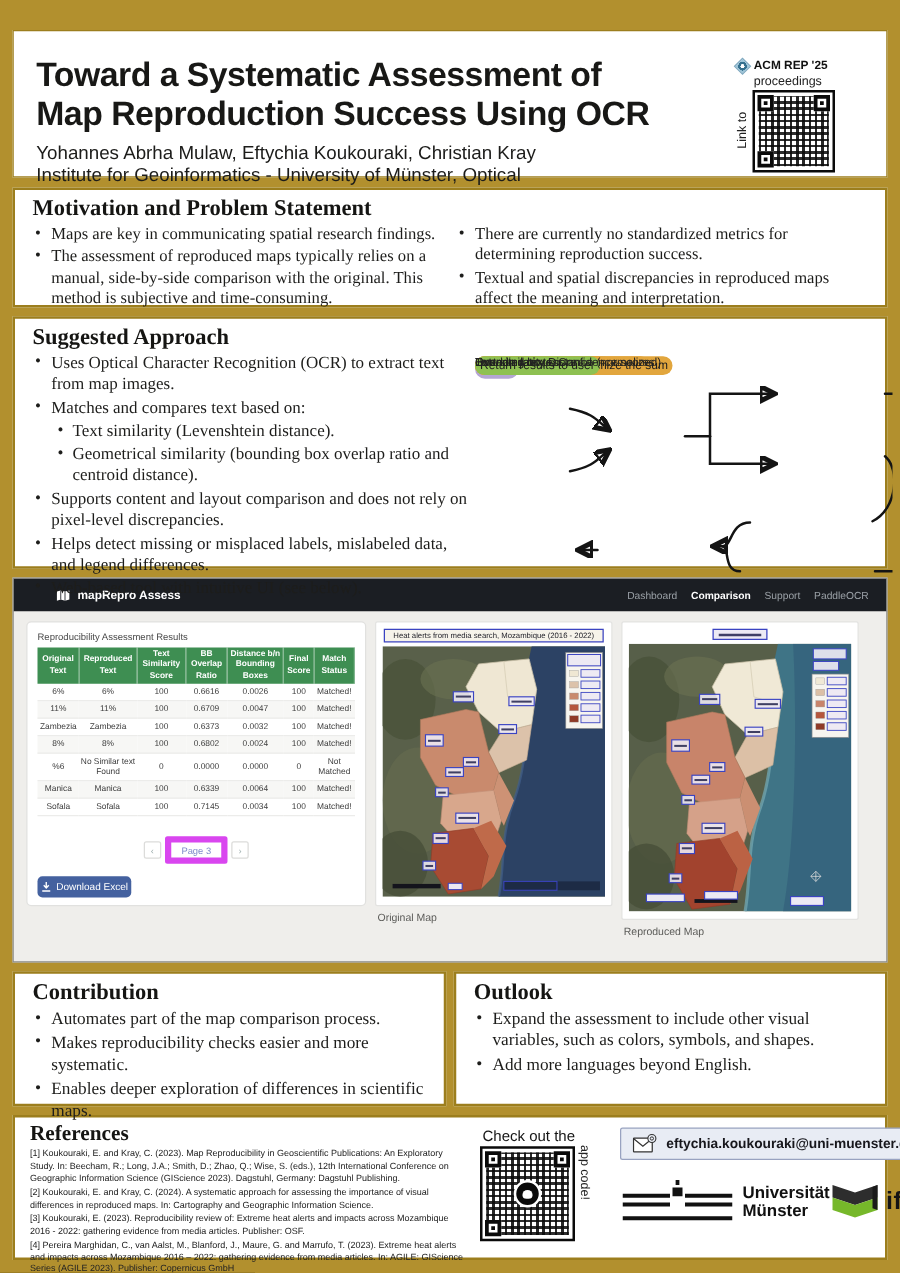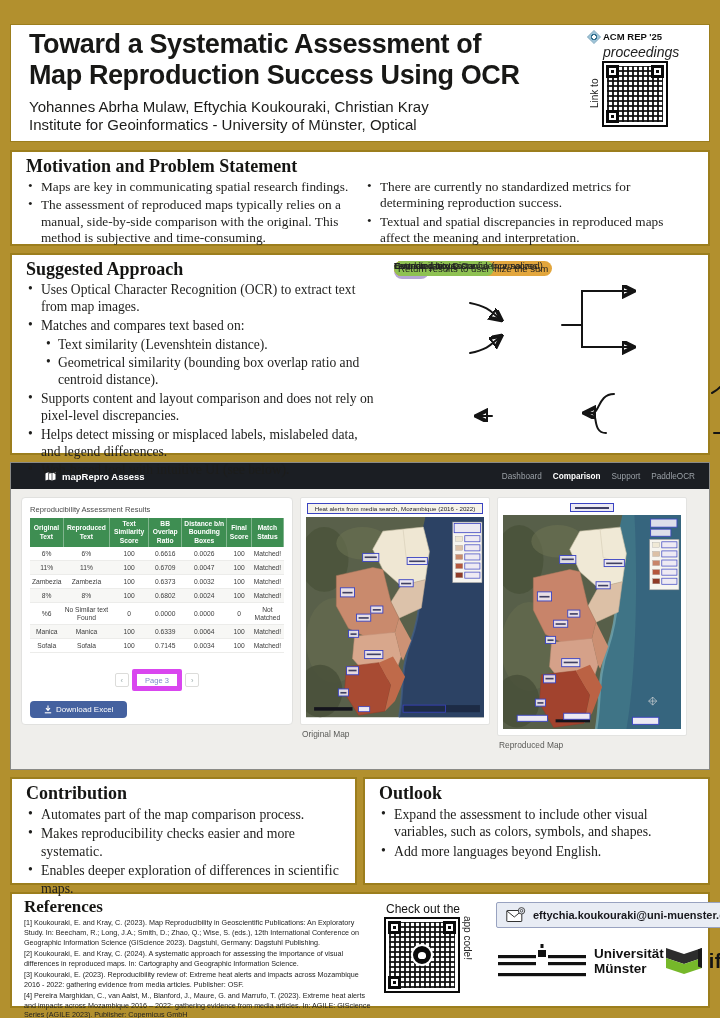--- a/index.html
+++ b/index.html
@@ -2,28 +2,28 @@
 <html><head>
 <meta charset="utf-8">
 <style>
   * { margin:0; padding:0; box-sizing:border-box; }
   html,body { background:#8a7120; }
   body { width:720px; height:1018px; font-family:"Liberation Sans", sans-serif; }
   .poster { position:relative; width:720px; height:1018px; background:#b2902e; padding:24px 10px 0; overflow:hidden; }
   .panel { background:#fff; border:2px solid #9c7e1d; }
 
   
-  .header-panel { height:118px; margin-bottom:8px; display:flex; justify-content:space-between; padding:4px 18px 6px; border-width:1px; }
+  .header-panel { height:118px; margin-bottom:8px; display:flex; justify-content:space-between; padding:20px 18px 6px; border-width:1px; }
   .title { font-family:"Liberation Sans", sans-serif; font-weight:700; font-size:27px; line-height:1.13; color:#181816; letter-spacing:-0.4px; }
   .authors { margin-top:8px; font-size:15px; font-weight:400; color:#1c1c1a; }
   .affiliation { font-size:15px; color:#1c1c1a; margin-top:1px; }
   .header-right { width:102px; flex:none; padding-top:2px; }
   .acm-row { display:flex; align-items:center; gap:4px; font-size:9.5px; font-weight:700; color:#111; justify-content:flex-start; }
   .diamond { width:10px; height:10px; flex:none; transform:rotate(45deg); background:radial-gradient(circle,#ffffff 0 28%,#35708e 30% 60%,#9cc4d8 62%); border:1px solid #7fa9c0; }
-  .proceedings { font-size:14px; color:#222; margin:2px 0 1px 14px;font-style:italic; }
+  .proceedings { font-size:10px; color:#222; margin:2px 0 1px 14px; }
   .qr-row { display:flex; gap:2px; align-items:flex-start; }
   .vert-text { writing-mode:vertical-rl; transform:rotate(180deg); font-size:10px; color:#222; height:64px; text-align:center; }
   .qr { position:relative; background:#fff; border:2px solid #0a0a0a; }
   .qr-big { width:66px; height:66px; }
   .qr .noise { position:absolute; inset:3px;
      background:
       repeating-linear-gradient(90deg, rgba(10,10,10,.88) 0 2px, transparent 2px 5px),
       repeating-linear-gradient(0deg, rgba(10,10,10,.85) 0 2px, rgba(255,255,255,.95) 2px 5px); }
   .qr .f { position:absolute; width:13px; height:13px; border:3px solid #0a0a0a; background:#fff; }
   .qr .f::after { content:""; position:absolute; inset:2px; background:#0a0a0a; }
@@ -38,21 +38,21 @@
   ul.blist li::before { content:"\2022"; position:absolute; left:2px; top:-1px; }
   ul.sublist { list-style:none; }
   ul.sublist li { padding-left:14px; margin-left:18px; }
 
   .motivation-panel { height:96px; margin-bottom:7px; padding:4px 14px; }
   .motivation-cols { display:flex; gap:10px; }
   .motivation-cols ul { flex:1; }
 
   
   .approach-panel { height:202px; margin-bottom:7px; padding:4px 10px 0 14px; }
-  .approach-body { display:flex; gap:16px; }
+  .approach-body { display:flex; gap:2px;align-items:flex-end; }
   .approach-left { width:352px; flex:none; }
   .approach-left ul.blist { font-size:13.6px; }
 
   .diagram { position:relative; width:334px; height:194px; flex:none; margin-top:2px; font-size:9.5px; color:#222; }
   .dnode { position:absolute; display:flex; align-items:center; justify-content:center; text-align:center; border-radius:8px; padding:2px 4px; line-height:1.15; font-size:9.6px; color:#1d1d1d; }
   .dlabel { position:absolute; text-align:center; line-height:1.2; font-size:9.3px; color:#222; }
   .arrows { position:absolute; inset:0; width:100%; height:100%; }
   .arrows path { stroke:#141414; stroke-width:2; fill:none; stroke-linecap:round; }
 
   
@@ -65,21 +65,21 @@
   .app-body { display:flex; gap:7px; padding:8px 10px; }
   .results-card { width:272px; flex:none; background:#fff; border:1px solid #e1e1df; border-radius:4px; padding:7px 8px; height:228px; display:flex; flex-direction:column; }
   .results-title { font-size:7.6px; color:#4a4a4a; margin-bottom:4px; }
   table.results { border-collapse:collapse; width:100%; font-size:6.7px; color:#3c3c3c; }
   table.results th { background:#3e8e52; color:#fff; font-weight:700; padding:2px 1px; text-align:center; border-right:1px solid rgba(255,255,255,.35); line-height:1.25; }
   table.results td { text-align:center; padding:2.5px 1px; border-bottom:1px solid #ececea; line-height:1.2; }
   table.results tr:nth-child(even) td { background:#f7f7f5; }
   .pagination { margin-top:16px; display:flex; justify-content:center; align-items:center; gap:3px; font-size:7.5px; color:#6b7bc4; }
   .pagebtn { border:1px solid #dcdcda; background:#fff; border-radius:2px; padding:1.5px 5px; color:#9aa; }
   .pagelabel { border:5px solid #d946ef; border-radius:2px; padding:1.5px 8px; color:#7d8bca; }
-  .dl-btn { margin-top:10px; align-self:flex-start; background:#44619f; color:#fff; font-size:8px; border:none; border-radius:4px; padding:4px 14px; display:flex; align-items:center; gap:4px; }
+  .dl-btn { margin-top:10px; align-self:flex-start; background:#44619f; color:#fff; font-size:8px; border:none; border-radius:4px; padding:4px 3px; display:flex; align-items:center; gap:4px; }
   .map-card-wrap { width:190px; flex:none; }
   .map-card { background:#fff; border:1px solid #e3e3e1; border-radius:2px; padding:5px 5px 6px; }
   .map-title { font-size:6.2px; line-height:1.2; color:#23232b; border:1px solid #3a43c2; background:#f6f3ea; padding:1px 2px; text-align:center; margin:0 1px 3px; }
   .map-titlebox { width:44px; height:9px; border:1px solid #3a43c2; background:#eceaf4; margin:0 auto 3px; position:relative; }
   .map-titlebox::after { content:""; position:absolute; left:4px; right:4px; top:3px; height:2px; background:#3f3f66; }
   .map-caption { font-size:8.4px; color:#5b5b58; margin:4px 0 0 2px; }
   .mapsvg { display:block; width:178px; }
 
   
   .two-col { display:flex; gap:6px; margin-bottom:7px; }

